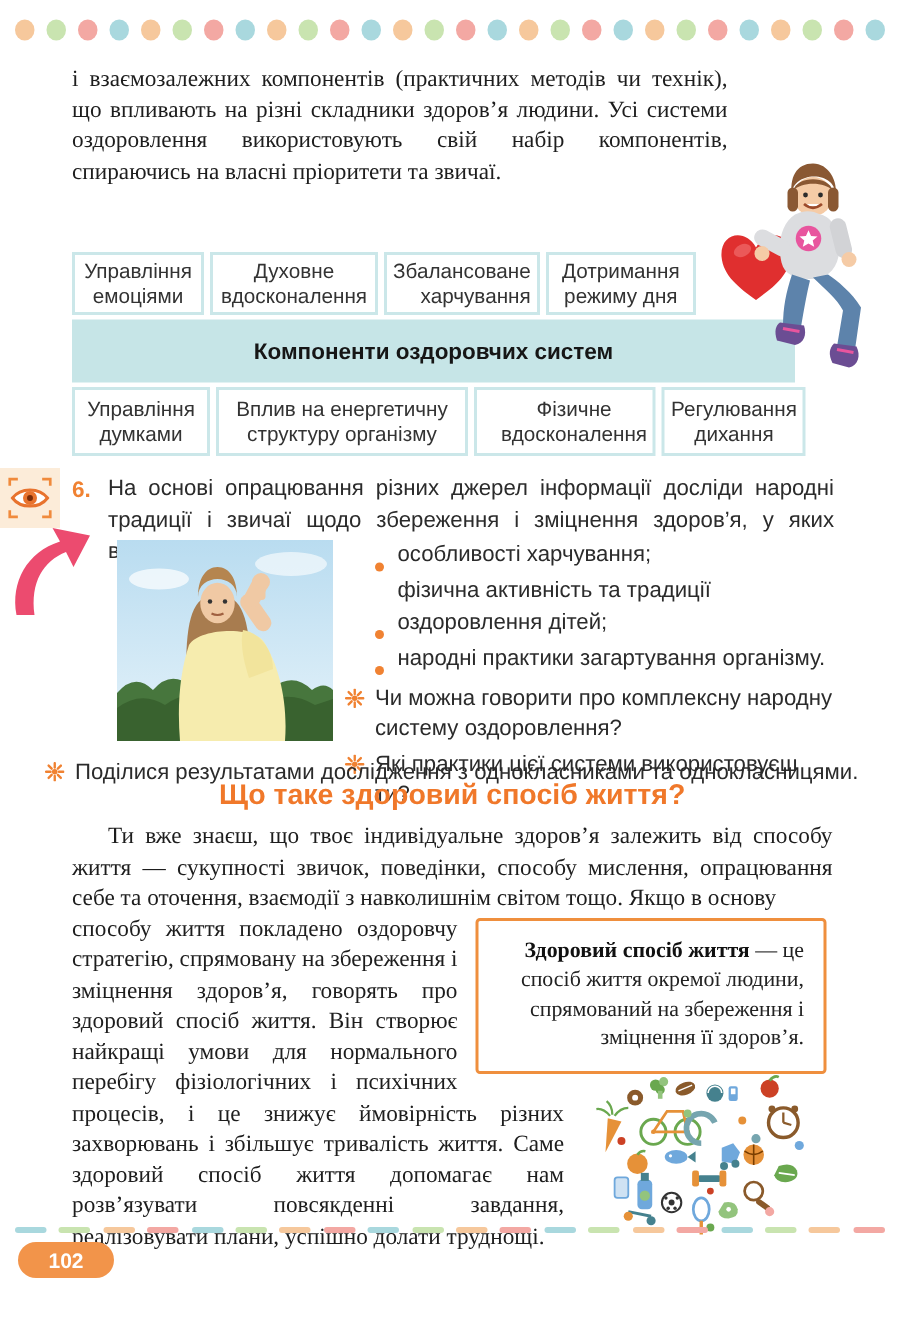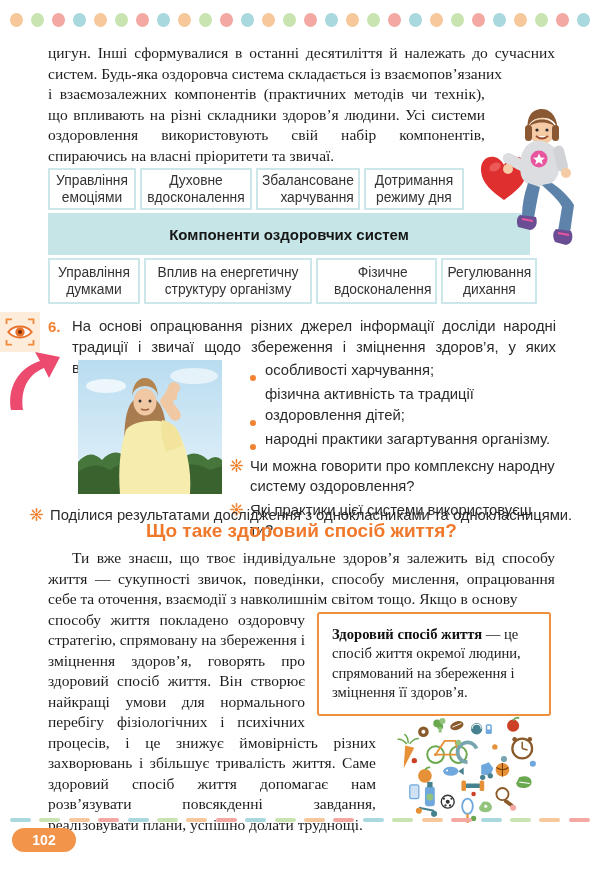--- a/index.html
+++ b/index.html
@@ -51,21 +51,21 @@
   ul.qlist svg{flex:0 0 13px;margin-top:3px;}
   .share-line{position:absolute;left:30px;top:505px;width:545px;display:flex;gap:7px;
               font-size:14.8px;line-height:20px;color:#2b2b2b;}
   .share-line svg{flex:0 0 13px;margin-top:3px;}
   
   .sec-heading{position:absolute;left:48px;top:520px;width:507px;text-align:center;
                font-size:19px;font-weight:bold;color:#f0782a;}
   .section-flow{position:absolute;left:48px;top:548px;width:507px;}
   .section-flow .p-first{text-indent:24px;margin:0;}
   .defbox{float:right;width:204px;margin:2px 4px 8px 12px;border:2px solid #ef8f3e;border-radius:3px;
-          background:#fff;padding:11px 13px;font-size:14.6px;line-height:19.5px;color:#222;}
+          background:#fff;padding:11px 13px;font-size:14.6px;line-height:19.5px;color:#222;text-align:right;}
   .defbox b{color:#111;}
   .collage{float:right;clear:right;width:155px;height:114px;margin:-12px 10px 4px 14px;}
   
   .page-badge{position:absolute;left:12px;top:828px;width:64px;height:24px;background:#f2944a;border-radius:12px;
               color:#fff;font-weight:bold;font-size:14px;display:flex;align-items:center;justify-content:center;}
   .chapter{position:absolute;left:104px;top:832px;font-style:italic;font-weight:bold;font-size:13.8px;color:#3b3b3b;margin-top:48px;}
 </style>
 </head>
 <body>
 
@@ -96,21 +96,20 @@
       <span style="background: rgb(201, 228, 176);"></span>
       <span style="background: rgb(243, 168, 163);"></span>
       <span style="background: rgb(169, 216, 222);"></span>
       <span style="background: rgb(246, 200, 156);"></span>
       <span style="background: rgb(201, 228, 176);"></span>
       <span style="background: rgb(243, 168, 163);"></span>
       <span style="background: rgb(169, 216, 222);"></span>
     </div>
 
   <div class="intro serif just">
-    <span>цигун. Інші сформувалися в останні десятиліття й належать до сучасних систем. Будь-яка оздоровча система складається із взаємопов’язаних</span>
     <span class="p2 just">і взаємозалежних компонентів (практичних методів чи технік), що впливають на різні складники здоров’я людини. Усі системи оздоровлення використовують свій набір компонентів, спираючись на власні пріоритети та звичаї.</span>
   </div>
 
   <div class="girl-sprite">
     <svg width="125" height="158" viewBox="0 0 125 158">
       <path d="M26,60 C19,47 2,50 3,66 C4,79 15,87 26,95 C37,87 48,79 49,66 C50,50 33,47 26,60 Z" fill="#e02f2f"></path>
       <ellipse cx="17" cy="62" rx="6" ry="4" fill="#f47c7c" opacity="0.55" transform="rotate(-25 17 62)"></ellipse>
       <path d="M50,27 C47,9 81,7 79,27 C81,15 74,4 64,4 C53,4 48,13 50,27 Z" fill="#8a5833"></path>
       <circle cx="64" cy="26" r="13" fill="#f5cba6"></circle>
       <path d="M51,22 C53,12 75,12 77,22 C72,16 56,16 51,22 Z" fill="#8a5833"></path>

